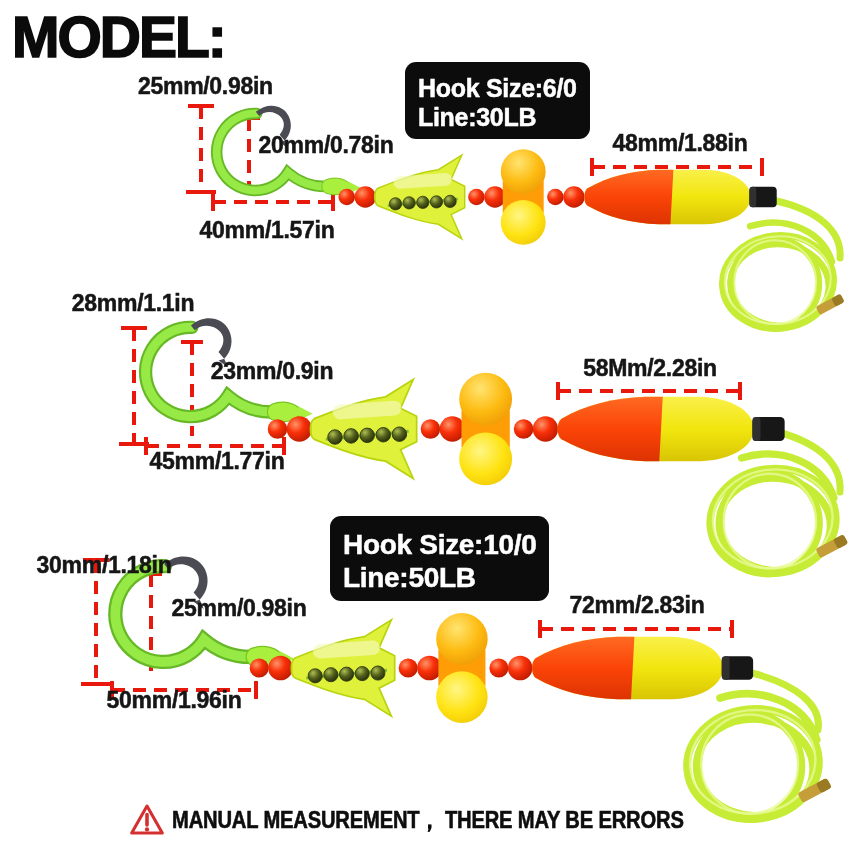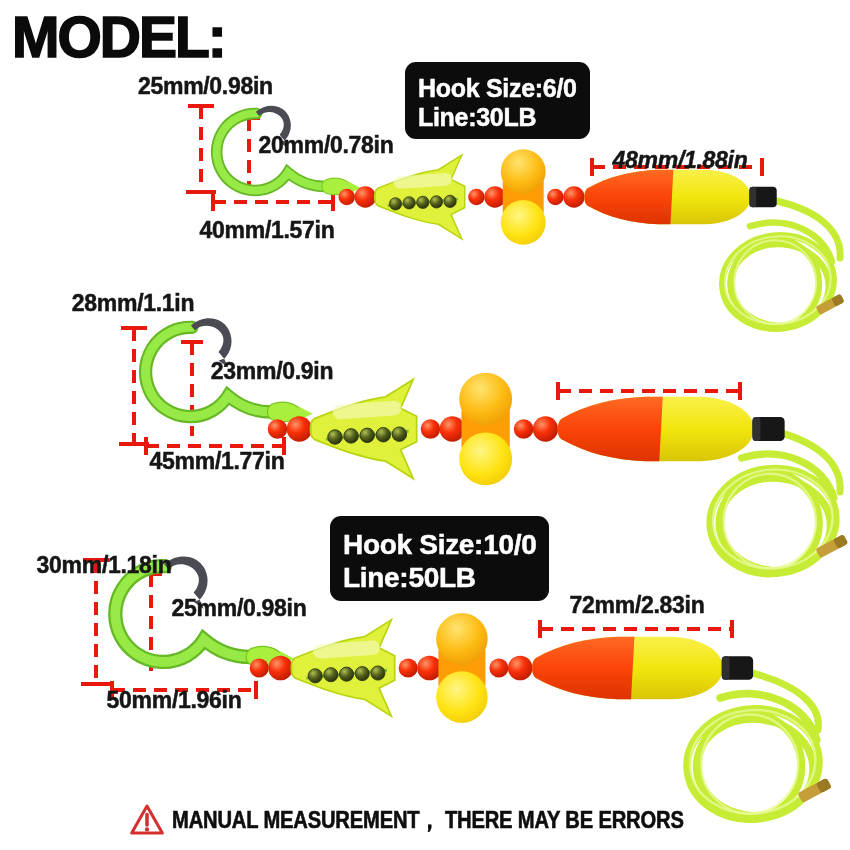--- a/index.html
+++ b/index.html
@@ -186,25 +186,26 @@
     <div class="l">Line:30LB</div>
   </div>
   <div class="tag big" style="left:330px;top:516px;">
     <div class="l">Hook Size:10/0</div>
     <div class="l">Line:50LB</div>
   </div>
 
   <div class="meas" style="left:138px;top:74px;width:134px;">25mm/0.98in</div>
   <div class="meas" style="left:254px;top:133px;width:144px;">20mm/0.78in</div>
   <div class="meas" style="left:194px;top:218px;width:146px;">40mm/1.57in</div>
-  <div class="meas" style="left:606px;top:148px;width:148px;font-style:italic;">48mm/1.88in</div>
+  <div class="meas" style="left:606px;top:131px;width:148px;">48mm/1.88in</div>
 
   <div class="meas" style="left:58px;top:291px;width:150px;">28mm/1.1in</div>
   <div class="meas" style="left:206px;top:359px;width:132px;">23mm/0.9in</div>
   <div class="meas" style="left:144px;top:449px;width:146px;">45mm/1.77in</div>
+  <div class="meas" style="left:574px;top:356px;width:152px;">58Mm/2.28in</div>
 
   <div class="meas" style="left:26px;top:506px;width:156px;margin-top:47px;">30mm/1.18in</div>
   <div class="meas" style="left:161px;top:596px;width:156px;">25mm/0.98in</div>
   <div class="meas" style="left:96px;top:688px;width:156px;">50mm/1.96in</div>
   <div class="meas" style="left:556px;top:593px;width:162px;">72mm/2.83in</div>
 
   <div class="warn">
     <svg width="36" height="36" viewBox="0 0 40 40">
       <path d="M20,4.5 L37,34.5 L3,34.5 Z" fill="none" stroke="#d43030" stroke-width="3.4" stroke-linejoin="round"></path>
       <line x1="20" y1="14" x2="20" y2="25.5" stroke="#d43030" stroke-width="4" stroke-linecap="round"></line>

